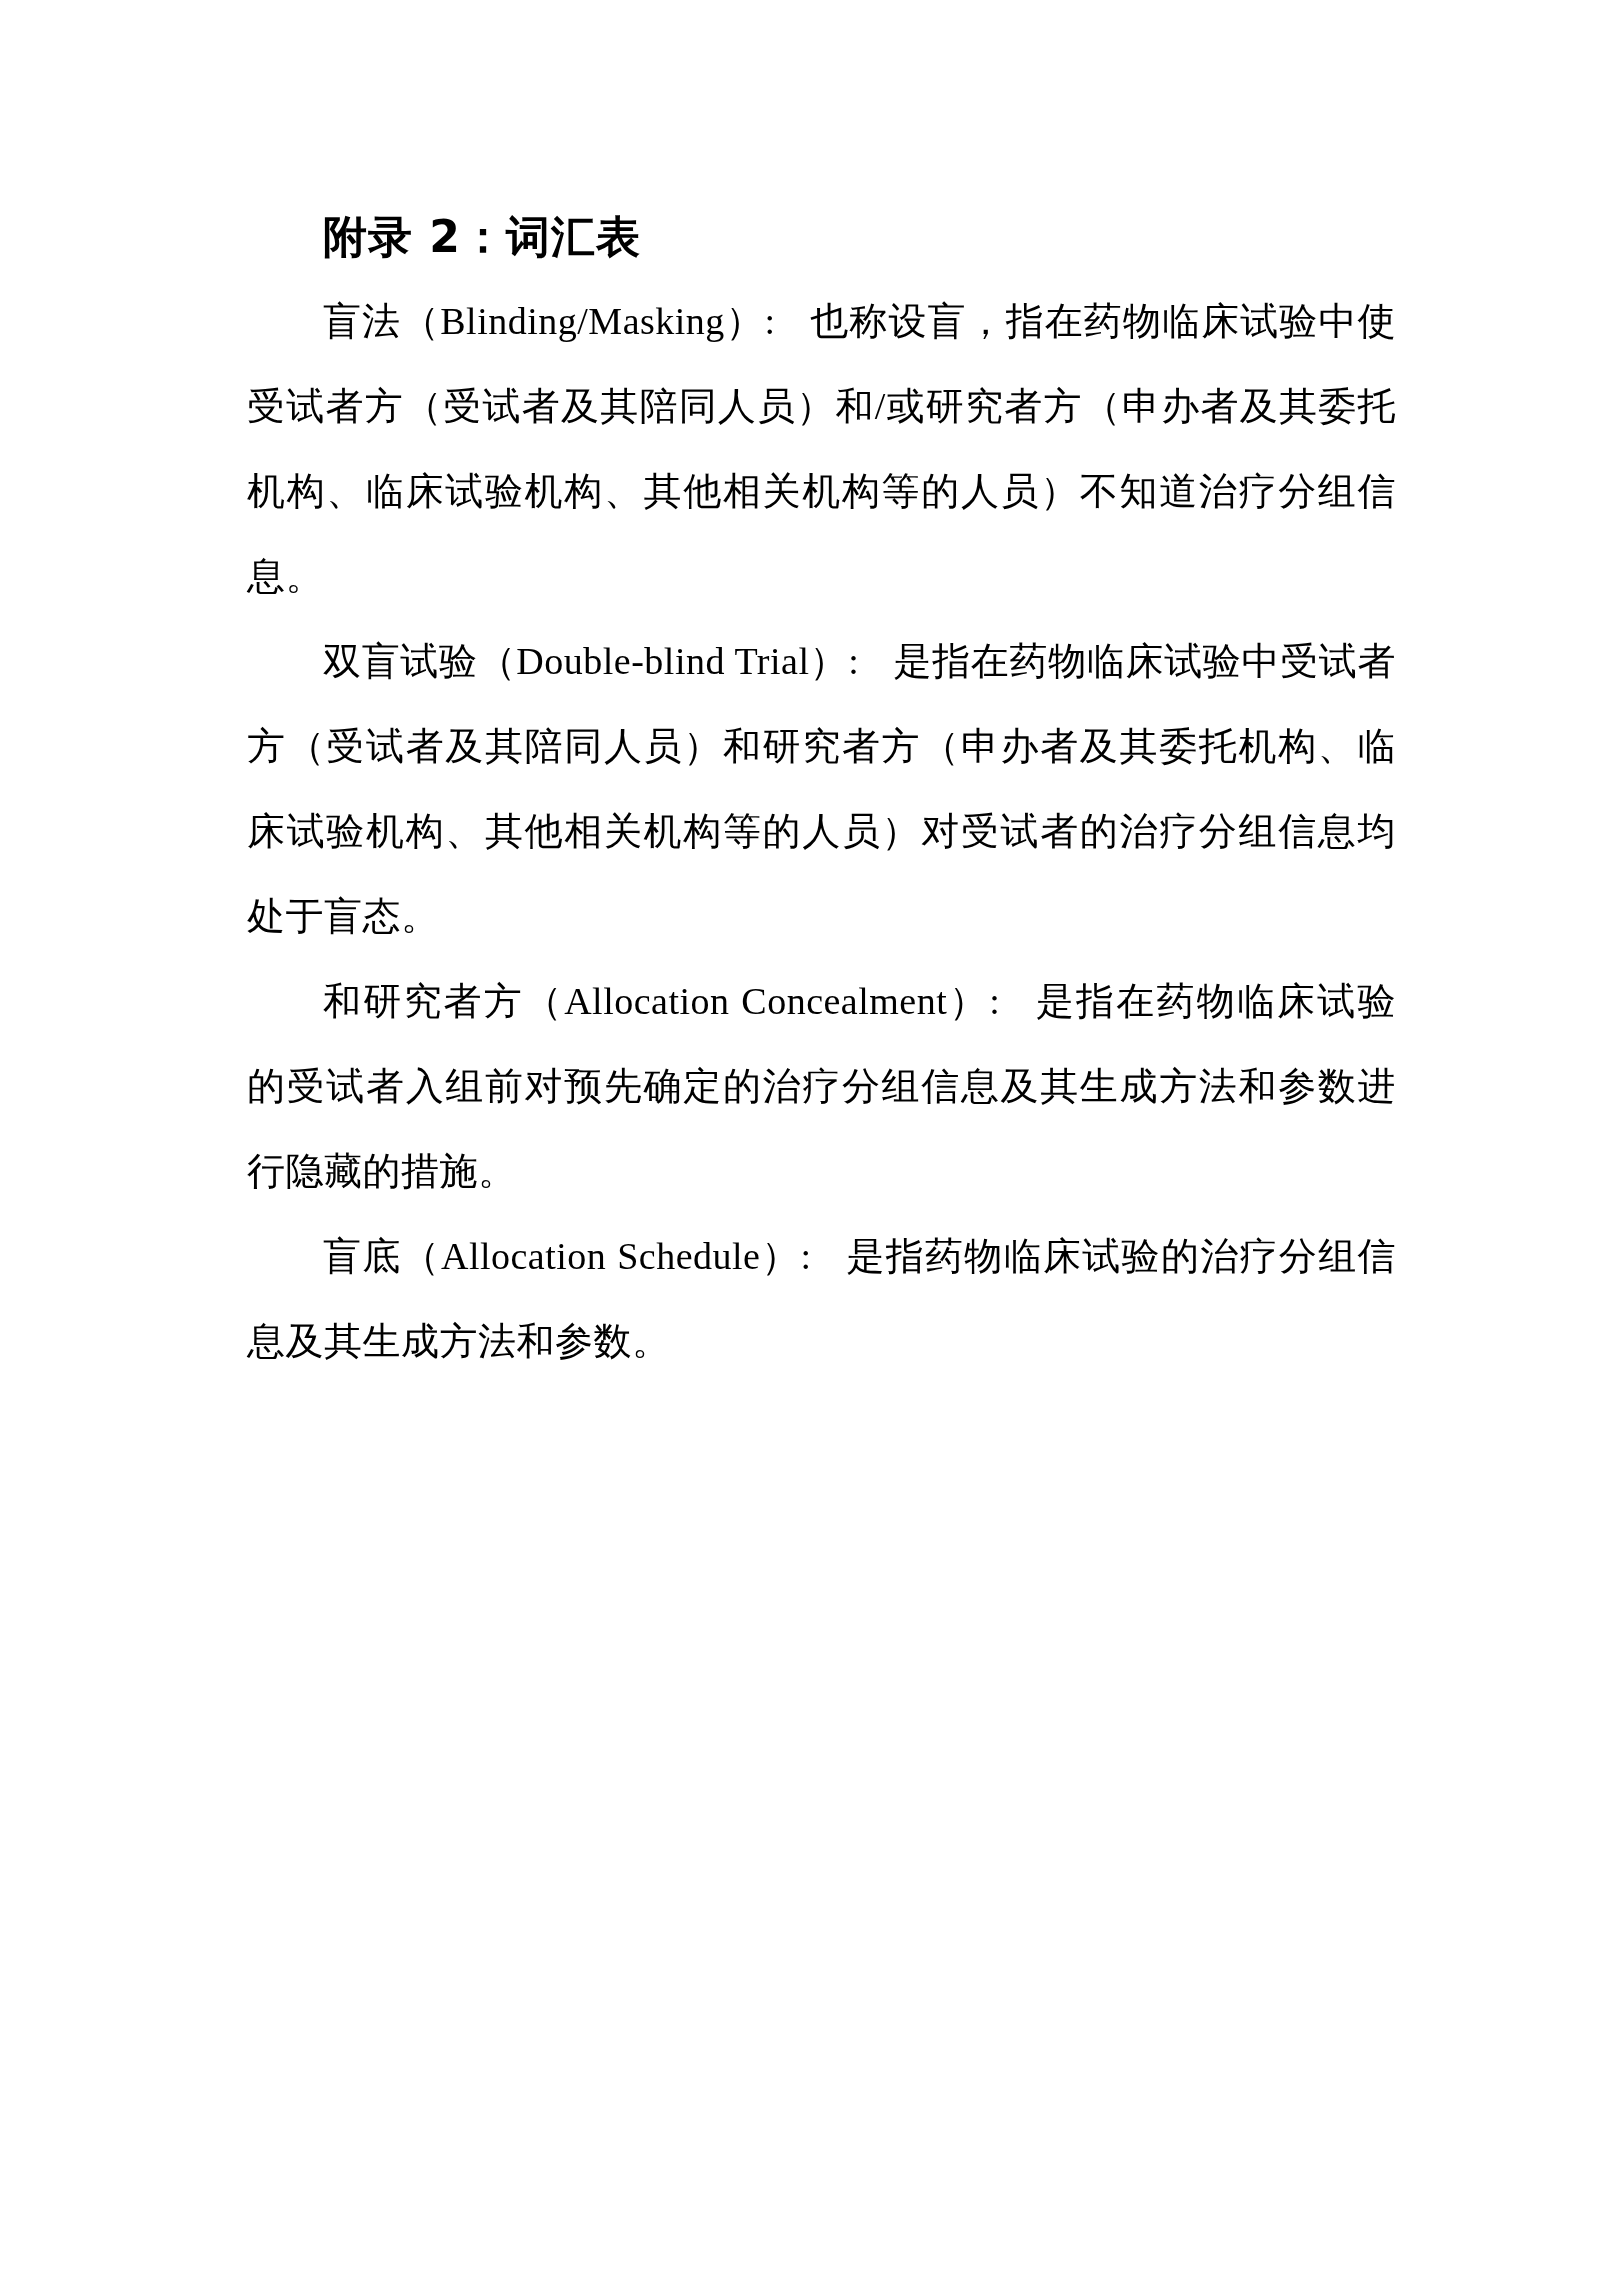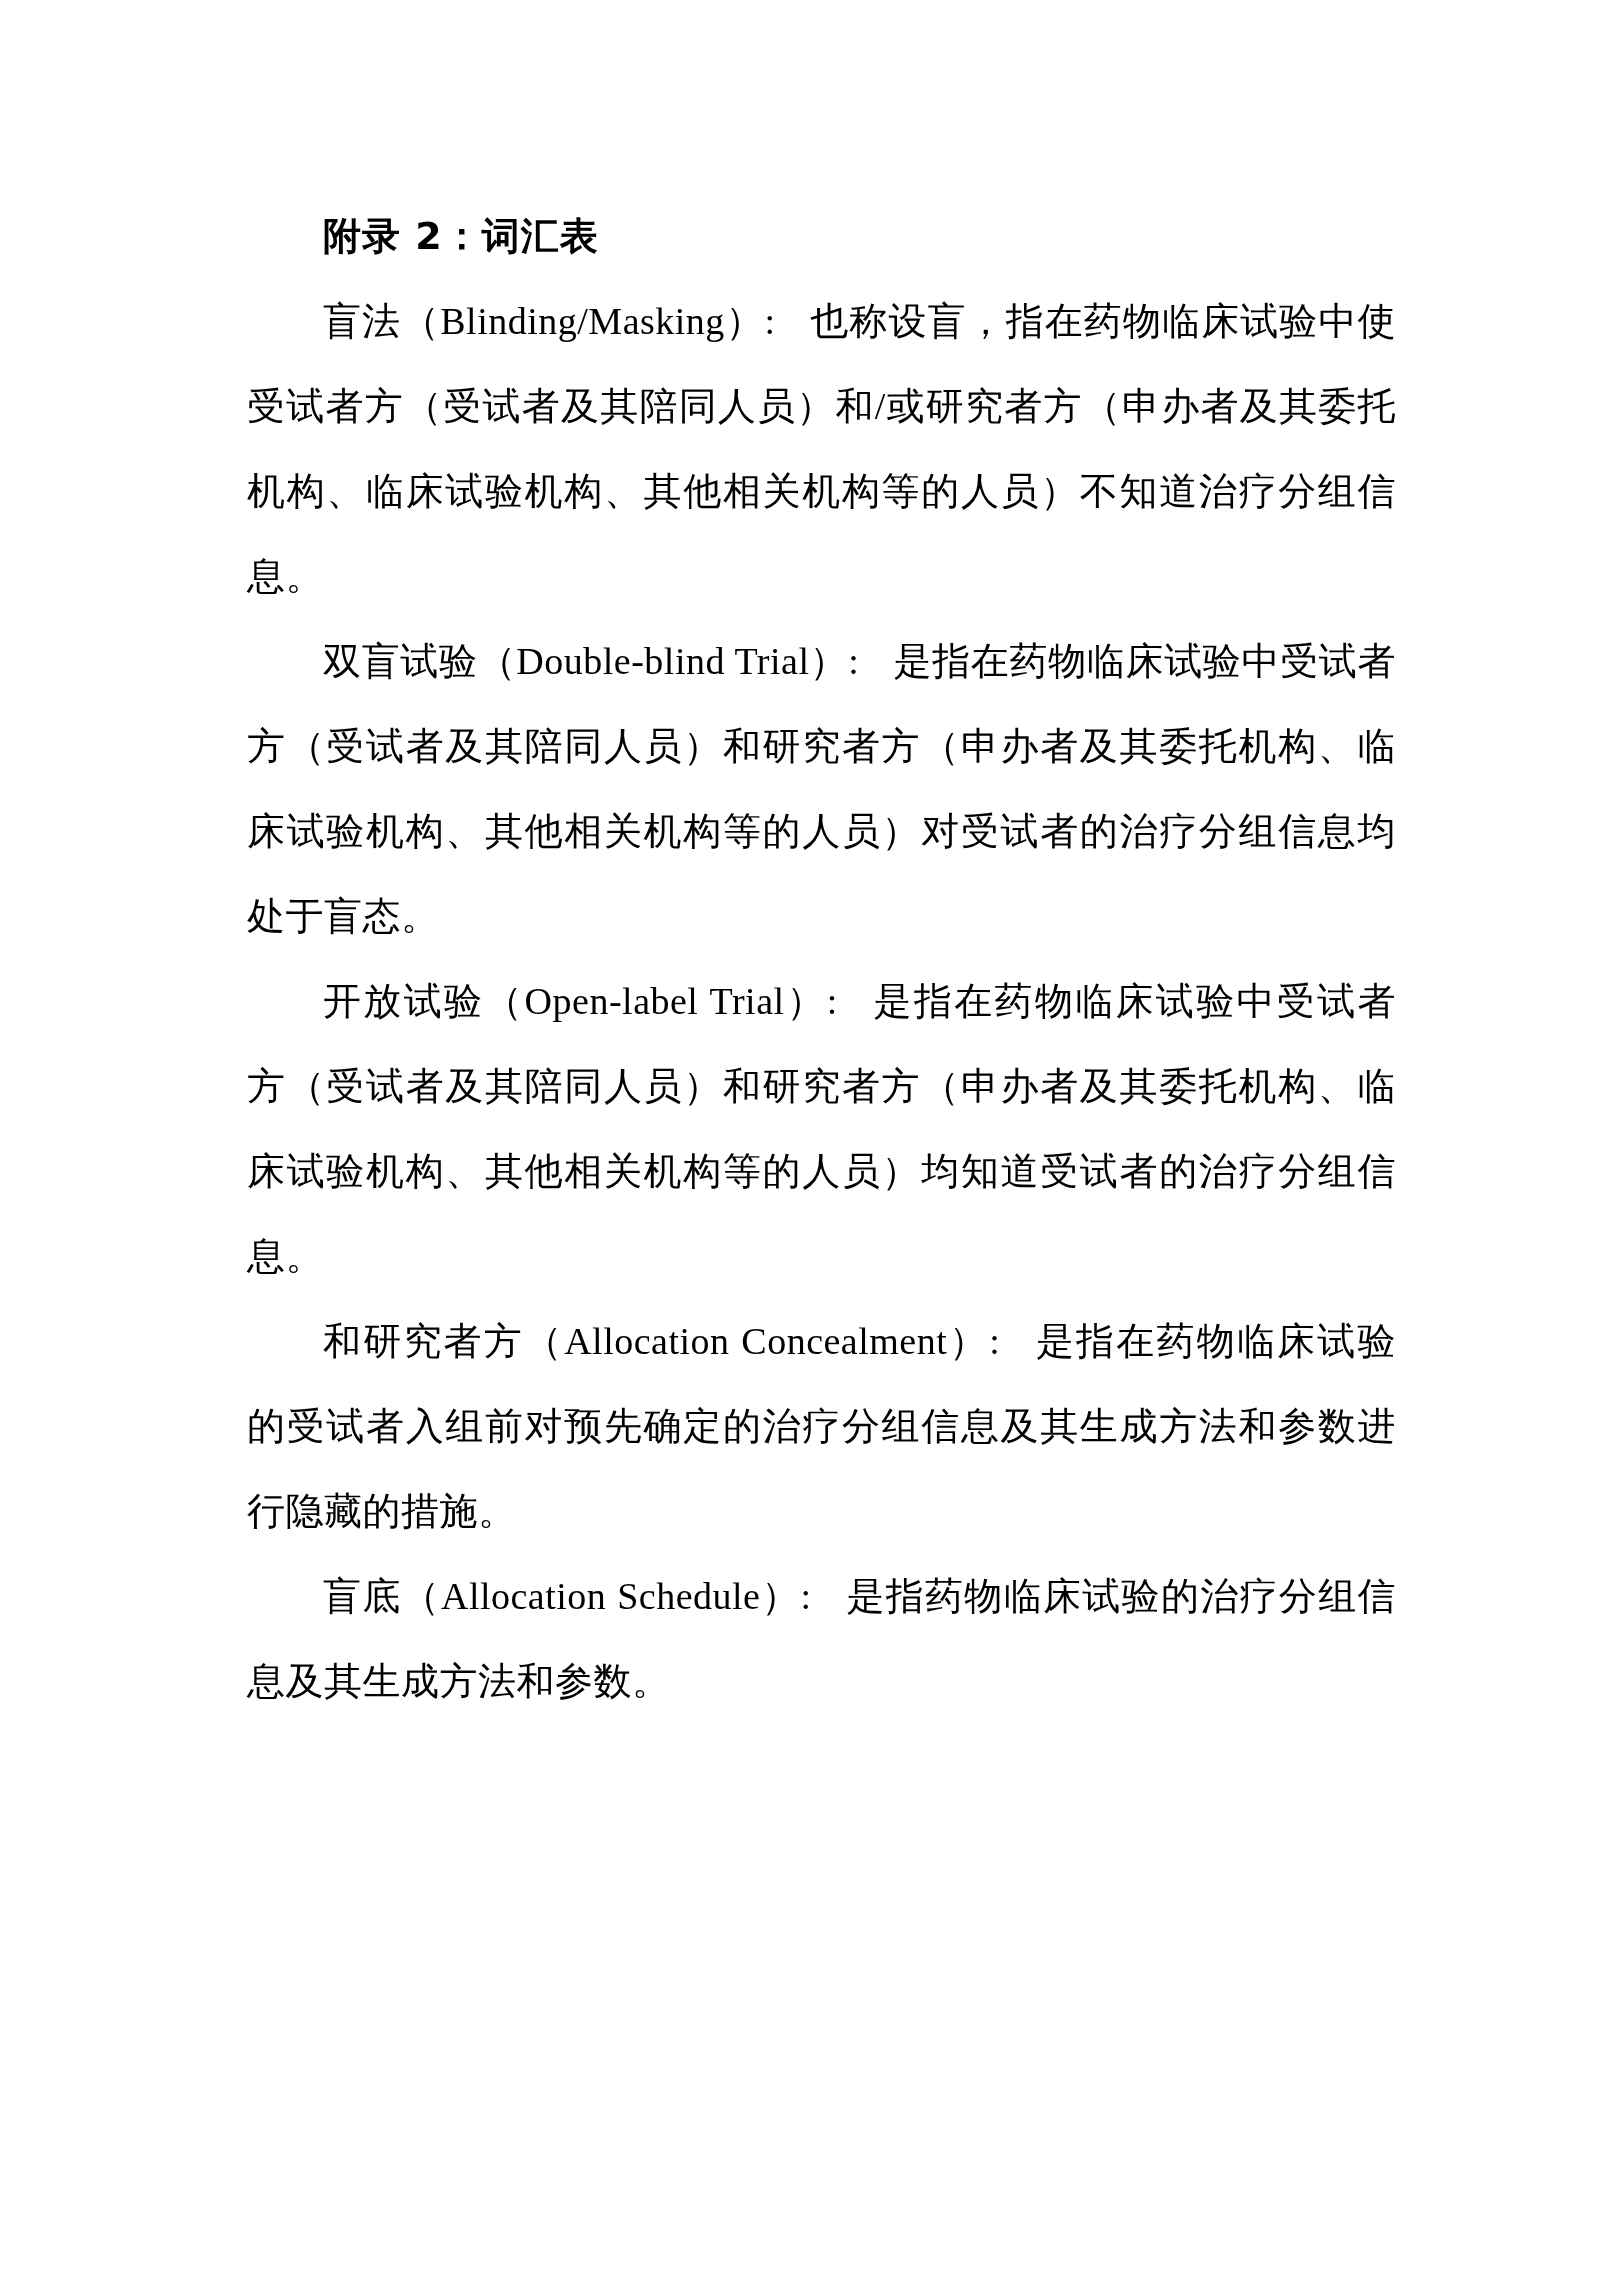--- a/index.html
+++ b/index.html
@@ -19,21 +19,21 @@
   .content {
     position: absolute;
     left: 247px;
     top: 194px;
     width: 1149px;
   }
   .doc-title {
     margin: 0;
     padding: 0;
     text-indent: 76px;
-    font-size: 38px;
+    font-size: 44px;
     font-weight: bold;
     line-height: 85px;
     font-family: "DejaVu Sans", "Liberation Sans", sans-serif;
     letter-spacing: 1px;
   }
   .entry {
     margin: 0;
     padding: 0;
     font-size: 38px;
     line-height: 85px;
@@ -65,21 +65,20 @@
 <div class="page">
   <div class="content">
 
     <h1 class="doc-title">附录 2：词汇表</h1>
 
     <p class="entry"><span class="term">盲法（Blinding/Masking）: </span><span class="definition">也称设盲，指在药物临床试验中使受试者方（受试者及其陪同人员）和/或研究者方（申办者及其委托机构、临床试验机构、其他相关机构等的人员）不知道治疗分组信息。</span></p>
 
     <p class="entry"><span class="term">双盲试验（Double-blind Trial）: </span><span class="definition">是指在药物临床试验中受试者方（受试者及其陪同人员）和研究者方（申办者及其委托机构、临床试验机构、其他相关机构等的人员）对受试者的治疗分组信息均处于盲态。</span></p>
 
 
-    <p class="entry"><span class="term">开放试验（Open-label Trial）: </span><span class="definition">是指在药物临床试验中受试者方（受试者及其陪同人员）和研究者方（申办者及其委托机构、临床试验机构、其他相关机构等的人员）均知道受试者的治疗分组信息。</span></p>
 
     <p class="entry"><span class="term">和研究者方（Allocation Concealment）: </span><span class="definition">是指在药物临床试验的受试者入组前对预先确定的治疗分组信息及其生成方法和参数进行隐藏的措施。</span></p>
 
     <p class="entry"><span class="term">盲底（Allocation Schedule）: </span><span class="definition">是指药物临床试验的治疗分组信息及其生成方法和参数。</span></p>
 
 
 
   </div>
 
 </div>

